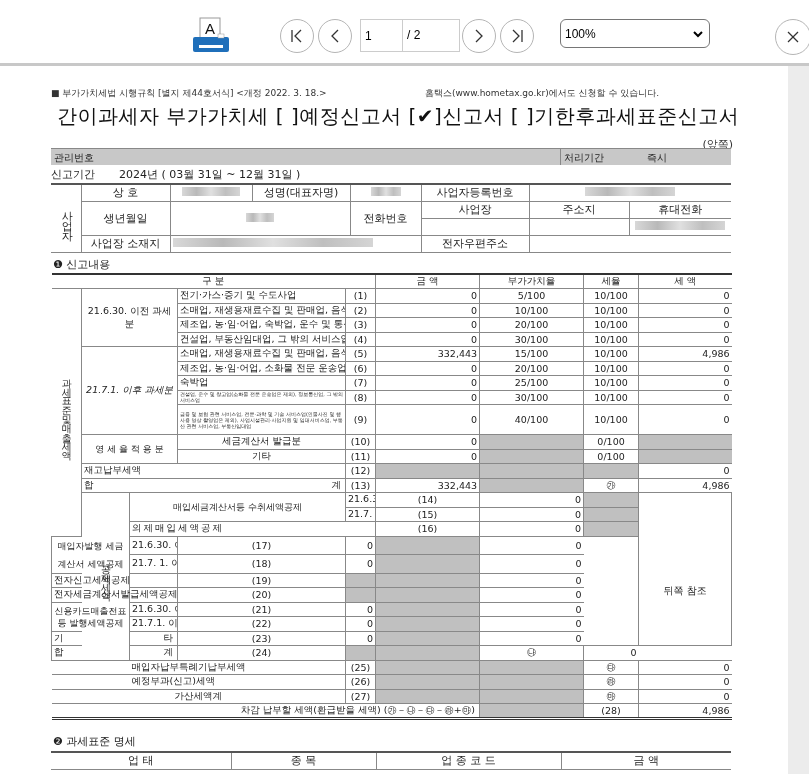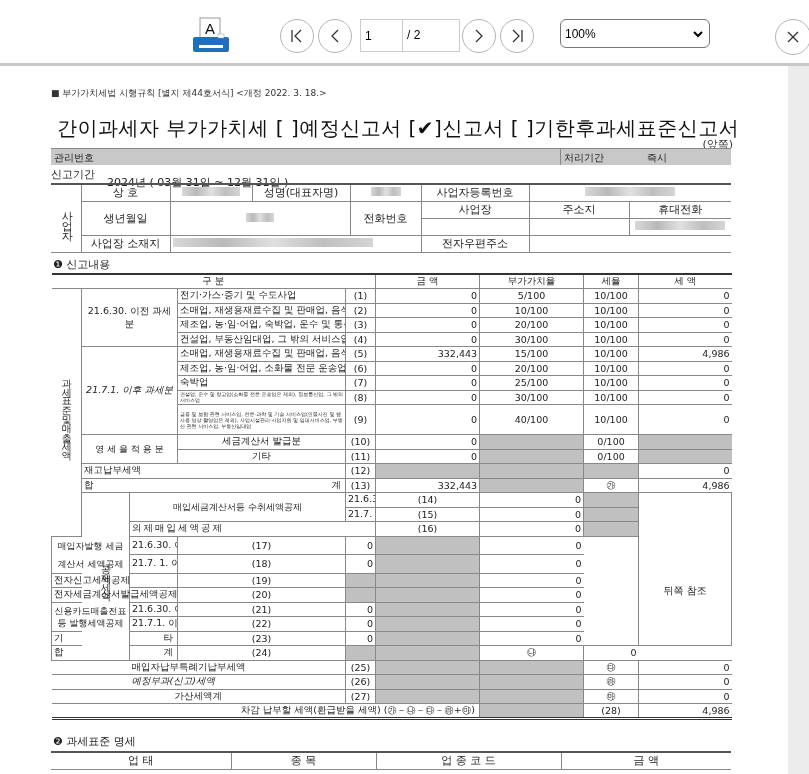--- a/index.html
+++ b/index.html
@@ -9,27 +9,27 @@
   .nav-btn { position: absolute; top: 19px; width: 34px; height: 34px; border-radius: 50%; border: 1px solid #b5b5b5; background: #fff; display: flex; align-items: center; justify-content: center; cursor: pointer; }
   .page-box { position: absolute; left: 360px; top: 19px; width: 100px; height: 33px; border: 1px solid #ccc; display: flex; }
   .page-box input { width: 42px; border: none; border-right: 1px solid #ccc; font-size: 12px; padding-left: 4px; font-family: "Liberation Sans", sans-serif; outline: none; }
   .page-box .total { font-size: 12px; padding: 8px 0 0 4px; font-family: "Liberation Sans", sans-serif; }
   .zoom-select { position: absolute; left: 560px; top: 19px; width: 150px; height: 29px; border: 1px solid #767676; border-radius: 6px; font-size: 12px; padding-left: 4px; font-family: "Liberation Sans", sans-serif; display: flex; align-items: center; justify-content: space-between; padding-right: 6px; cursor: pointer; gap: 16px; }
   .close-btn { position: absolute; left: 775px; top: 19px; width: 36px; height: 36px; border-radius: 50%; border: 1px solid #b5b5b5; display: flex; align-items: center; justify-content: center; cursor: pointer; background: #fff; }
   .scrollbar { position: absolute; left: 788px; top: 66px; width: 21px; height: 708px; background: #ececec; }
   .doc { position: absolute; left: 51px; top: 66px; width: 680px; font-size: 10px; color: #222; }
   .topnote { position: absolute; top: 21px; left: 0; font-size: 9px; width: 680px; color: #333; }
   .topnote .right { position: absolute; left: 374px; }
-  .title { position: absolute; top: 37px; left: 6px; font-size: 20px; color: #111; letter-spacing: 0.5px; white-space: nowrap; margin-top: 12px; }
+  .title { position: absolute; top: 37px; left: 6px; font-size: 20px; color: #111; letter-spacing: 0.5px; white-space: nowrap; }
   .front { position: absolute; top: 71px; right: -2px; font-size: 11px; color: #333; }
   .mgmt { position: absolute; top: 82px; left: 0; width: 680px; height: 17px; background: #c8c8c8; border-top: 1px solid #888; font-size: 10px; }
   .mgmt span { position: absolute; top: 2px; }
   .blur { background: linear-gradient(90deg,#d8d8d8,#b9b9b9,#e0e0e0,#bfbfbf,#d5d5d5); filter: blur(0.6px); display: inline-block; height: 9px; }
   .period { position: absolute; top: 101px; left: 0; font-size: 11px; }
-  .period .v { position: absolute; left: 56px; white-space: nowrap; margin-top: 8px; }
+  .period .v { position: absolute; left: 68px; white-space: nowrap; }
   table { border-collapse: collapse; table-layout: fixed; }
   td { border: 1px solid #888; font-size: 9.5px; padding: 0 2px; height: 14.5px; overflow: hidden; white-space: nowrap; }
   .biz { position: absolute; top: 117px; left: 0; width: 680px; border-top: 2px solid #555; }
   .biz td { height: 17px; font-size: 11px; text-align: center; }
   .sec-title { position: absolute; font-size: 11px; }
   .main { position: absolute; top: 207px; left: 0; width: 680px; border-top: 2px solid #333; }
   .r { text-align: right; }
   .c { text-align: center; }
   .g { background: #c0c0c0; }
   .vtxt { writing-mode: vertical-rl; text-orientation: upright; font-size: 10px; letter-spacing: -1px; text-align: center; }
@@ -88,20 +88,21 @@
         <line x1="13" y1="3" x2="3" y2="13" stroke="#333" stroke-width="1.3"></line>
       </svg>
   </div>
 </div>
 
 <div class="scrollbar"></div>
 
 <div class="doc">
   <div class="topnote">
     <span>■ 부가가치세법 시행규칙 [별지 제44호서식] &lt;개정 2022. 3. 18.&gt;</span>
+    <span class="right">홈택스(www.hometax.go.kr)에서도 신청할 수 있습니다.</span>
   </div>
   <div class="title">간이과세자 부가가치세 [   ]예정신고서 [✔]신고서 [   ]기한후과세표준신고서</div>
   <div class="front">(앞쪽)</div>
 
   <div class="mgmt">
     <span style="left:3px;">관리번호</span>
     <span style="left:75px; top:4px;" class="blur">
         <span style="display:inline-block;width:140px;"></span>
       </span>
     <span style="left:509px; border-left:1px solid #888; padding-left:3px; height:16px; top:0; padding-top:2px;">처리기간</span>
@@ -376,21 +377,21 @@
 
     <tr>
       <td colspan="4" class="spread" style="border-left:none; padding:0 56px 0 80px;">매입자납부특례기납부세액</td>
       <td class="c">(25)</td>
       <td class="g"></td>
       <td class="g"></td>
       <td class="c">㉰</td>
       <td class="r" style="border-right:none;">0</td>
     </tr>
     <tr>
-      <td colspan="4" class="spread" style="border-left:none; padding:0 47px 0 80px;font-style:italic;">예정부과(신고)세액</td>
+      <td colspan="4" class="spread" style="border-left:none; padding:0 47px 0 80px;">예정부과(신고)세액</td>
       <td class="c">(26)</td>
       <td class="g"></td>
       <td class="g"></td>
       <td class="c">㉱</td>
       <td class="r" style="border-right:none;">0</td>
     </tr>
     <tr>
       <td colspan="4" class="c" style="border-left:none;">가산세액계</td>
       <td class="c">(27)</td>
       <td class="g"></td>

